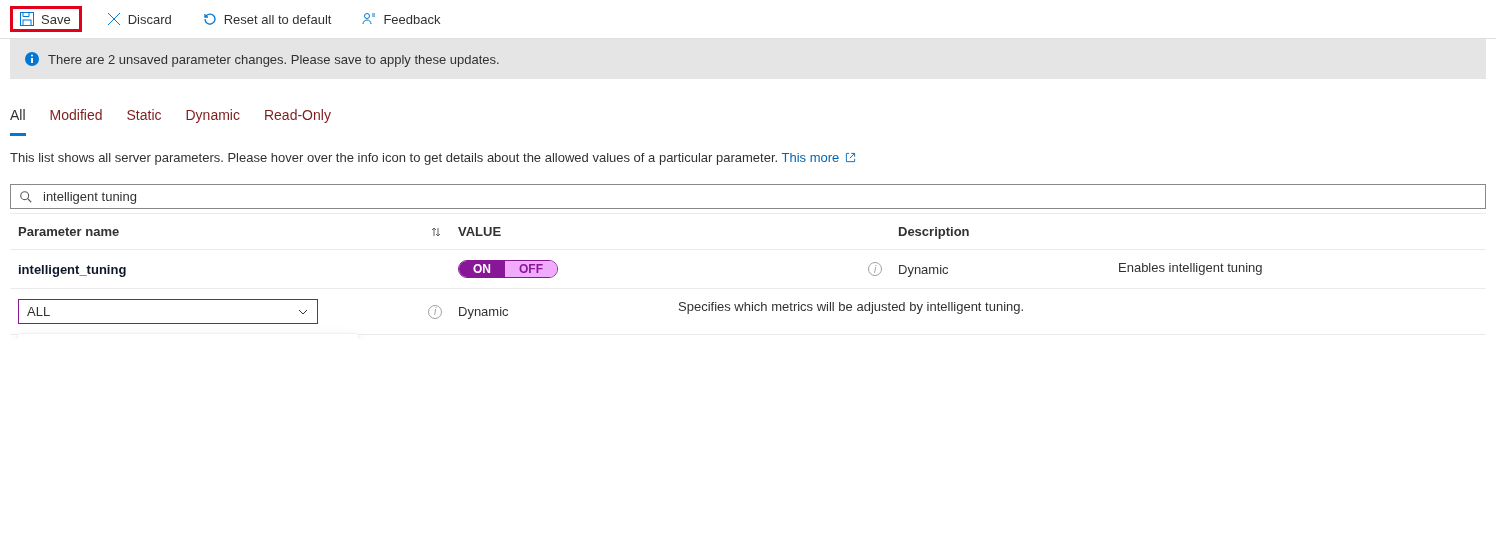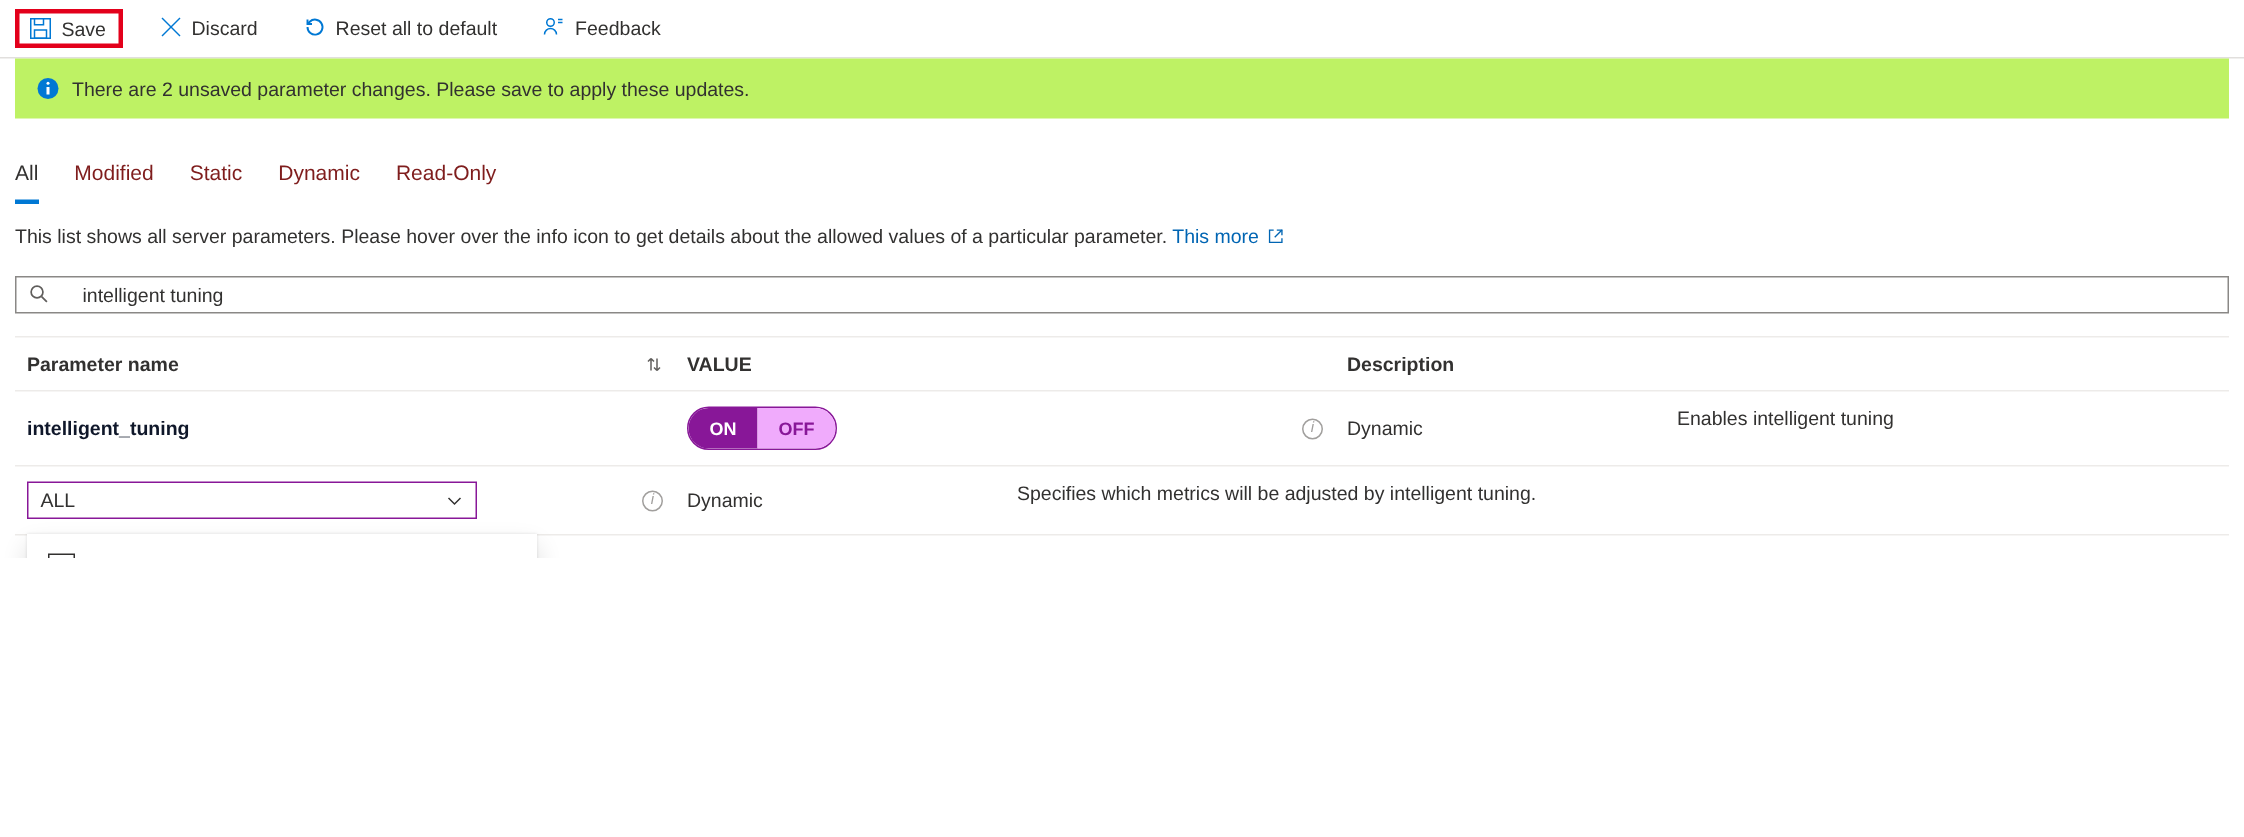--- a/index.html
+++ b/index.html
@@ -1,50 +1,50 @@
 <!DOCTYPE html>
 <html><head>
 <meta charset="utf-8">
 <style>
 * { box-sizing: border-box; margin: 0; padding: 0; }
 body { font-family: "Segoe UI", Arial, sans-serif; font-size: 13px; color: #323130; background: #fff; }
 
-.toolbar { display: flex; align-items: flex-start; gap: 18px; padding: 6px 10px; border-bottom: 1px solid #e1dfdd; }
+.toolbar { display: flex; align-items: center; gap: 18px; padding: 6px 10px; border-bottom: 1px solid #e1dfdd; }
 .toolbar-btn { display: flex; align-items: center; gap: 6px; padding: 4px 6px; cursor: pointer; color: #323130; }
 .toolbar-btn .icon { width: 16px; height: 16px; display: flex; align-items: center; justify-content: center; }
 .toolbar-btn svg { width: 16px; height: 16px; }
 .save-highlight { border: 3px solid #e3001b; padding: 2px 8px 2px 6px; }
 
-.info-banner { background: #bef264; padding: 12px 14px; margin: 0 10px 22px 10px; display: flex; align-items: center; gap: 8px; color: #323130; }
+.info-banner { background: #e5e5e5; padding: 12px 14px; margin: 0 10px 22px 10px; display: flex; align-items: center; gap: 8px; color: #323130; }
 .info-banner .info-icon { width: 16px; height: 16px; color: #0078d4; }
 
 .tabs { display: flex; gap: 24px; padding: 0 10px; border-bottom: 0; }
 .tab { padding: 6px 0 10px 0; cursor: pointer; color: #7f1d1d; font-size: 14px; }
 .tab.active { color: #323130; border-bottom: 3px solid #0078d4; font-weight: 400; }
 
 .desc-line { padding: 14px 10px 18px 10px; color: #323130; }
 .desc-line a { color: #0065b3; text-decoration: none; }
 
-.search-wrap { margin: 0 10px 0 10px; border: 1px solid #8a8886; display:flex; align-items:flex-start; padding: 4px 8px; gap:22px; }
+.search-wrap { margin: 0 10px 0 10px; border: 1px solid #8a8886; display:flex; align-items:center; padding: 4px 8px; gap:10px; }
 .search-wrap input { border: none; outline: none; flex:1; font-size:13px; font-family: inherit; color:#323130; }
 .search-wrap .search-icon { width:14px; height:14px; color:#605e5c; }
 
-.table { margin: 15px 10px; }
+.table { margin: 4px 10px; }
 .thead { display:flex; border-top:1px solid #edebe9; border-bottom:1px solid #edebe9; font-weight:600; color:#323130; }
 .th, .td { padding: 10px 8px; }
 .col-name { flex: 0 0 440px; display:flex; align-items:center; justify-content: space-between; }
 .col-value { flex: 0 0 440px; display:flex; align-items:center; gap:8px; position: relative; }
 .col-type { flex: 0 0 220px; display:flex; align-items:center; justify-content: space-between; }
 .col-desc { flex: 1; }
 .sort-icon { width:12px; height:12px; color:#605e5c; }
 
 .row { display:flex; border-bottom:1px solid #edebe9; }
 .row .link { color:#0f172a; cursor:pointer;font-weight:bold; }
 
-.toggle { display:inline-flex; border-radius: 999px; overflow:hidden; border:1px solid #881798; height:29px; }
+.toggle { display:inline-flex; border-radius: 999px; overflow:hidden; border:1px solid #881798; height:18px; }
 .toggle-half { padding: 2px 14px; font-size:12px; font-weight:600; display:flex; align-items:center; }
 .toggle-on { background:#881798; color:#fff; }
 .toggle-off { background:#f0abfc; color:#881798; }
 
 .info-dot { width:14px; height:14px; border:1px solid #a19f9d; color:#a19f9d; border-radius:50%; display:flex; align-items:center; justify-content:center; font-size:10px; font-style:italic; margin-left:auto; }
 
 .dropdown-value { border:1px solid #881798; padding:4px 8px; width:300px; display:flex; align-items:center; justify-content:space-between; cursor:pointer; color:#323130; }
 .dropdown-value .chev { width:12px; height:12px; }
 
 .dropdown-menu { position:absolute; top:100%; left:8px; width:340px; background:#fff; box-shadow: 0 8px 16px rgba(0,0,0,0.14), 0 0 2px rgba(0,0,0,0.12); padding:6px 0; z-index:10; }

